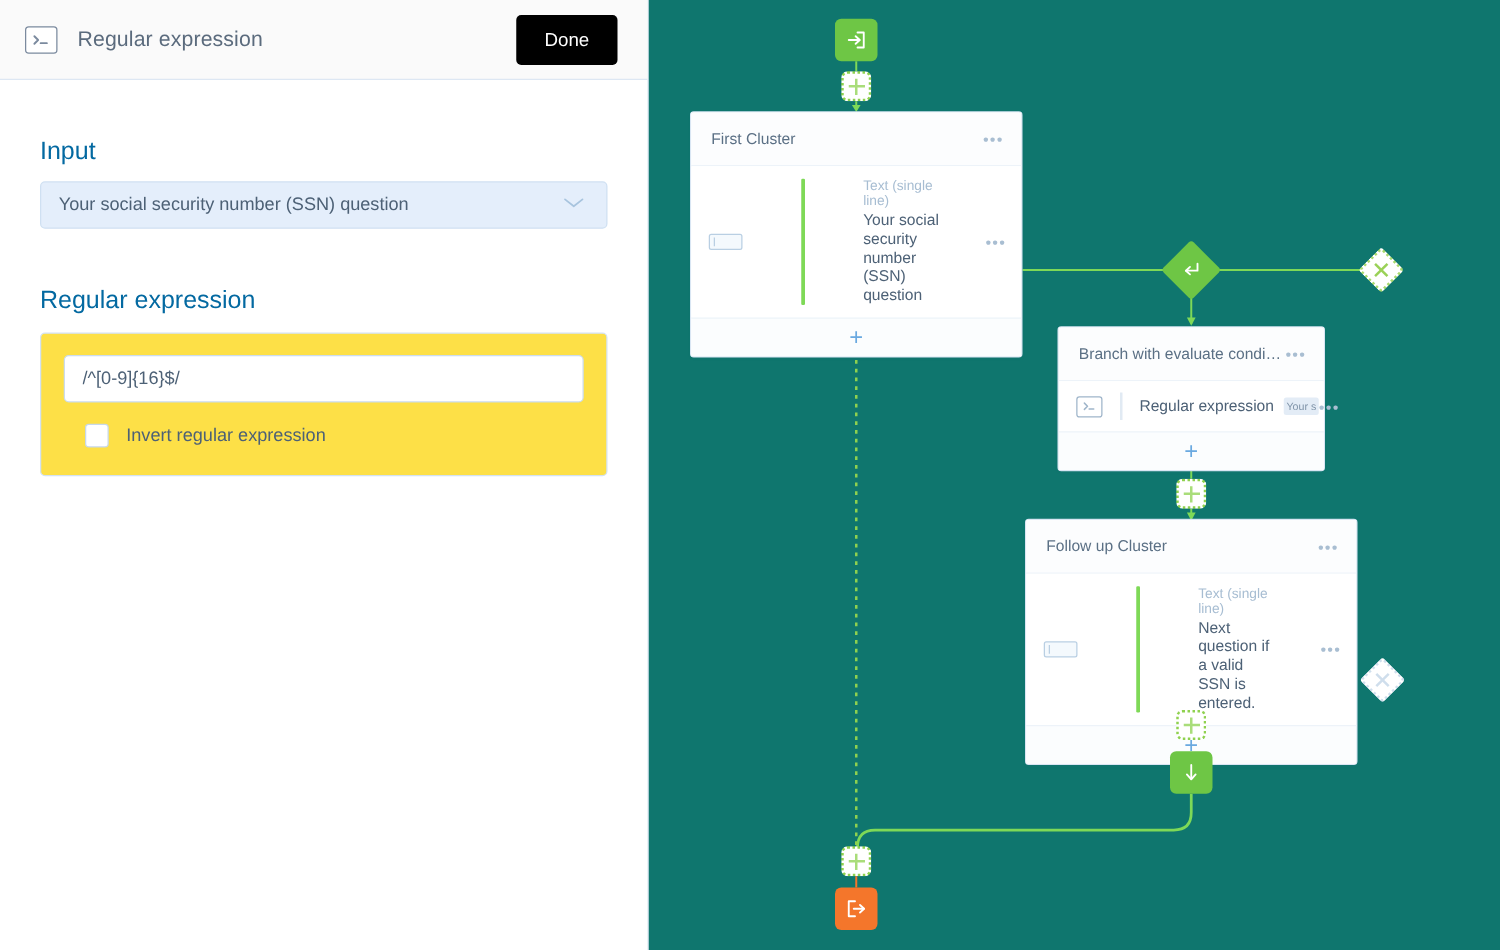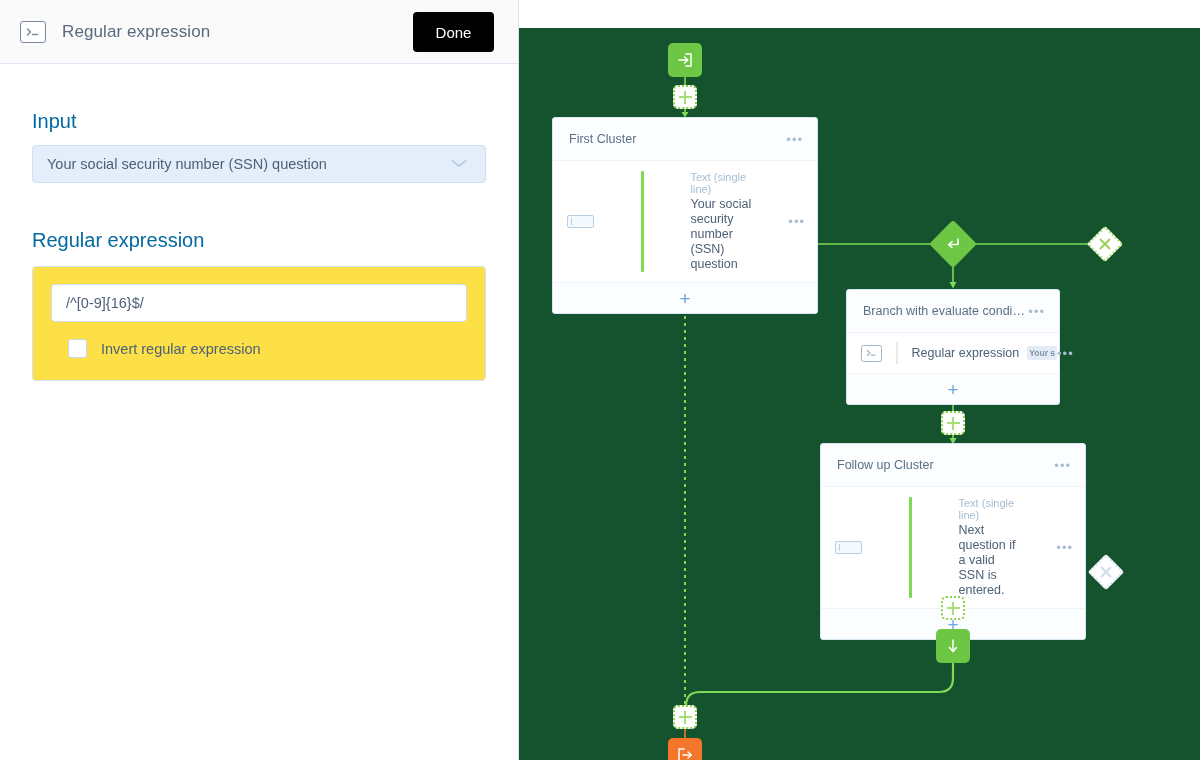--- a/index.html
+++ b/index.html
@@ -3,21 +3,21 @@
 <meta charset="utf-8">
 <style>
   * { box-sizing: border-box; }
   html, body {
     margin: 0; padding: 0;
     width: 1200px; height: 760px;
     overflow: hidden;
     font-family: "Liberation Sans", sans-serif;
     background: #ffffff;
   }
-  #app { position: relative; width: 1200px; height: 760px; display: flex; }
+  #app { position: relative; width: 1200px; height: 760px; display: flex; align-items: flex-end; }
 
   
   .left-panel {
     width: 519px; height: 760px;
     background: #ffffff;
     border-right: 1px solid #d7e3f2;
     position: relative;
     flex: 0 0 519px;
   }
   .panel-header {
@@ -120,21 +120,21 @@
   .checkbox-label {
     margin-left: 14px;
     font-size: 14.5px;
     color: #4d6176;
   }
 
   
   .canvas {
     position: relative;
     width: 681px; height: 760px;
-    background: #14532d;
+    background: #0f766e;
     flex: 0 0 681px;
     overflow: hidden;
     margin-top: 28px;
   }
   .node { position: absolute; }
 
   
   .sq-node {
     width: 34px; height: 34px;
     border-radius: 5px;
@@ -287,21 +287,20 @@
     background: #e3ecf6;
     border-radius: 2px;
     color: #7f93a8;
     font-size: 8.5px;
     padding: 2px 2px;
     max-width: 34px;
     overflow: hidden;
     white-space: nowrap;
     flex: 0 0 auto;
     line-height: 10px;
-    font-weight: bold;
   }
 
   svg.edges { position:absolute; inset:0; width:681px; height:760px; pointer-events:none; }
 </style>
 </head>
 <body>
 
 <div id="app">
 
   <div class="left-panel">

